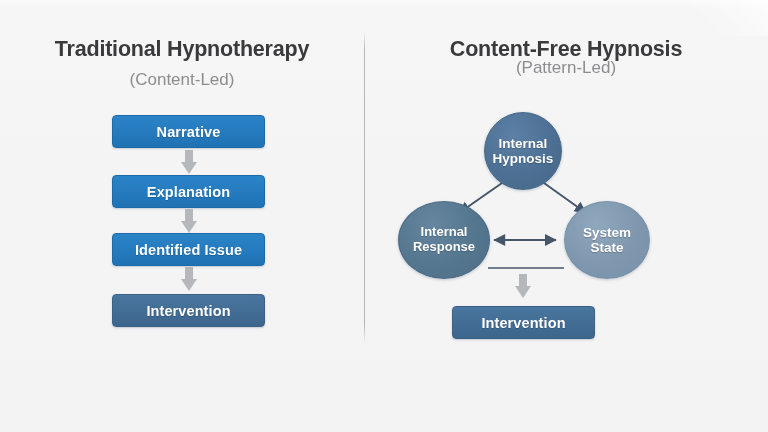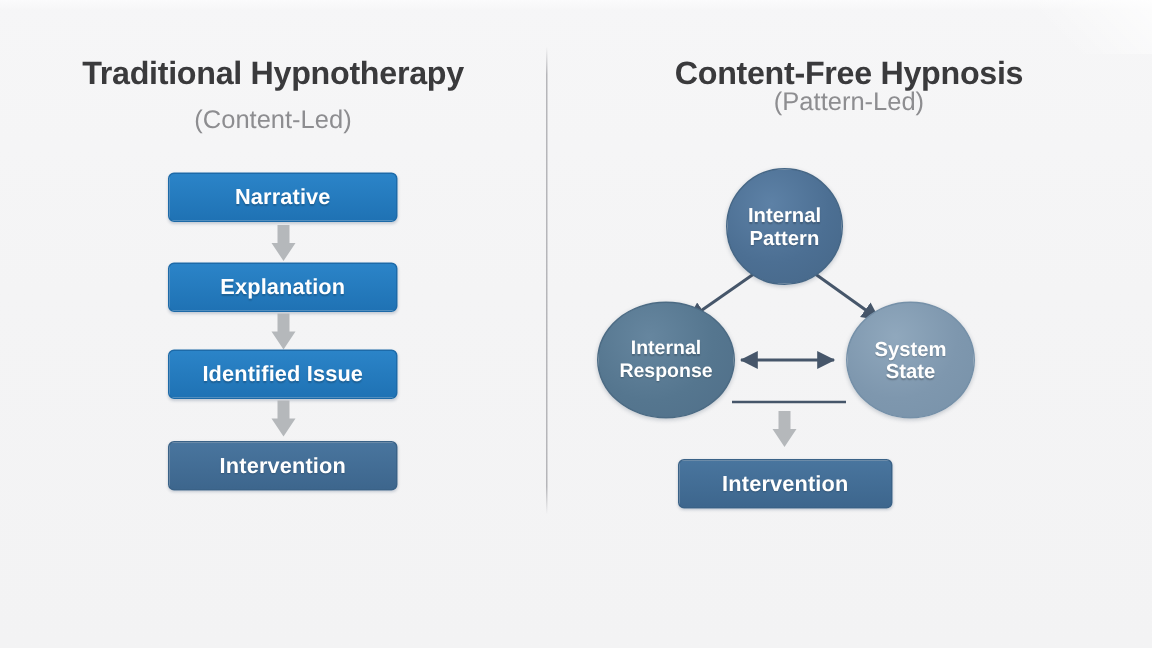--- a/index.html
+++ b/index.html
@@ -264,21 +264,21 @@
 
     <line x1="180" y1="183" x2="222" y2="213" stroke="#46566a" stroke-width="2" marker-end="url(#ah2)"></line>
 
     <line x1="130" y1="240" x2="192" y2="240" stroke="#46566a" stroke-width="2" marker-end="url(#ah)" marker-start="url(#ahstart)"></line>
 
     <line x1="124" y1="268" x2="200" y2="268" stroke="#46566a" stroke-width="1.6"></line>
   </svg>
 
   <div class="node-circle circle-internal">
     <span>Internal</span>
-    <span>Pattern</span>
+    <span>Hypnosis</span>
   </div>
 
   <div class="node-circle circle-automatic">
     <span>Internal</span>
     <span>Response</span>
   </div>
 
   <div class="node-circle circle-system">
     <span>System</span>
     <span>State</span>

